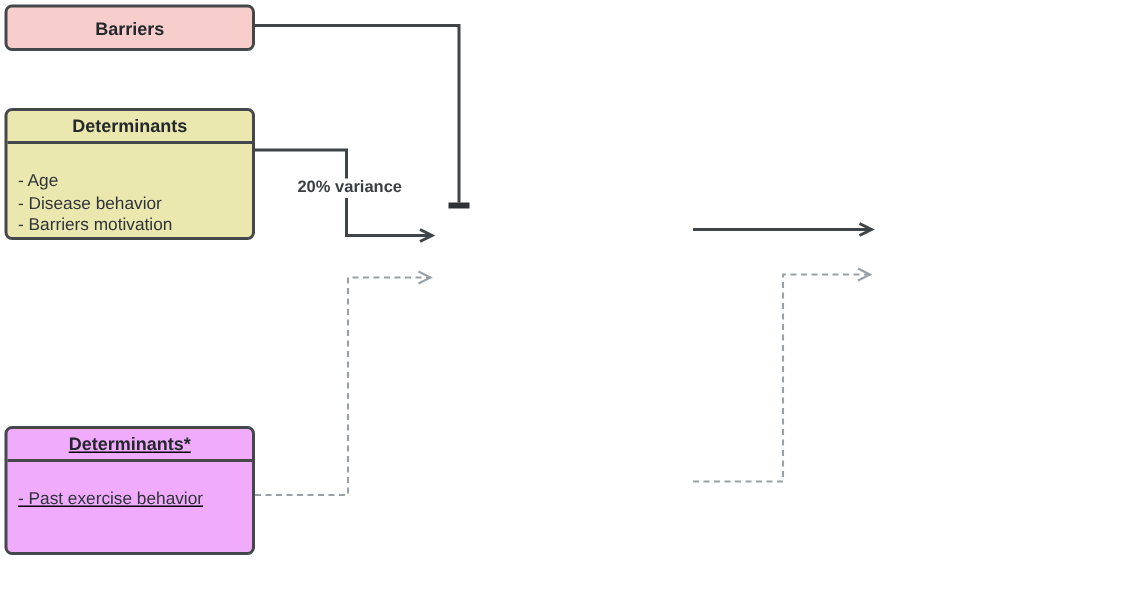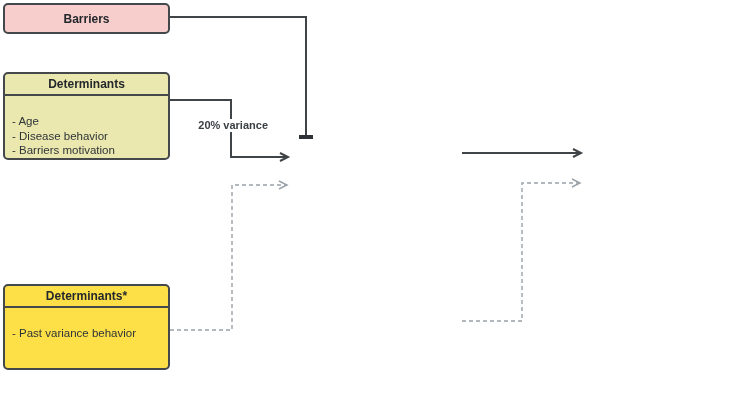--- a/index.html
+++ b/index.html
@@ -15,21 +15,21 @@
   }
   .hdr-rule{border-bottom:2px solid #45484a;}
   .items{padding:18px 4px 4px 7px;font-size:11.5px;line-height:14.6px;color:#2e3337;}
   .item{white-space:normal;}
   .center-label{
     position:absolute;inset:0;display:flex;align-items:center;justify-content:center;
     font-weight:bold;
   }
   #barriers-box{background:#f8cecc;}
   #determinants-box{background:#ebe8af;}
-  #determinants-star-box{background:#fde047;}
+  #determinants-star-box{background:#f0abfc;text-decoration:underline;}
   #barriers-box .center-label{font-size:12px;color:#24282c;}
   #connector-layer{position:absolute;left:0;top:0;width:755px;height:403px;}
   #variance-label{
     position:absolute;left:196px;top:119px;width:72px;text-align:right;
     font-size:11px;font-weight:bold;color:#3a3f43;background:#ffffff;
     line-height:13px;z-index:3;
   }
   .lift{position:relative;z-index:2;}
 </style>
 </head>
@@ -65,17 +65,17 @@
     <div class="items">
         <div class="item">- Age</div>
         <div class="item">- Disease behavior</div>
         <div class="item">- Barriers motivation</div>
       </div>
   </div>
 
   <div class="box solid lift" id="determinants-star-box" style="left:3px;top:165px;width:167px;height:86px;">
     <div class="box-header hdr-rule">Determinants*</div>
     <div class="items">
-        <div class="item">- Past variance behavior</div>
+        <div class="item">- Past exercise behavior</div>
       </div>
   </div>
 
 </div>
 
 </body></html>

